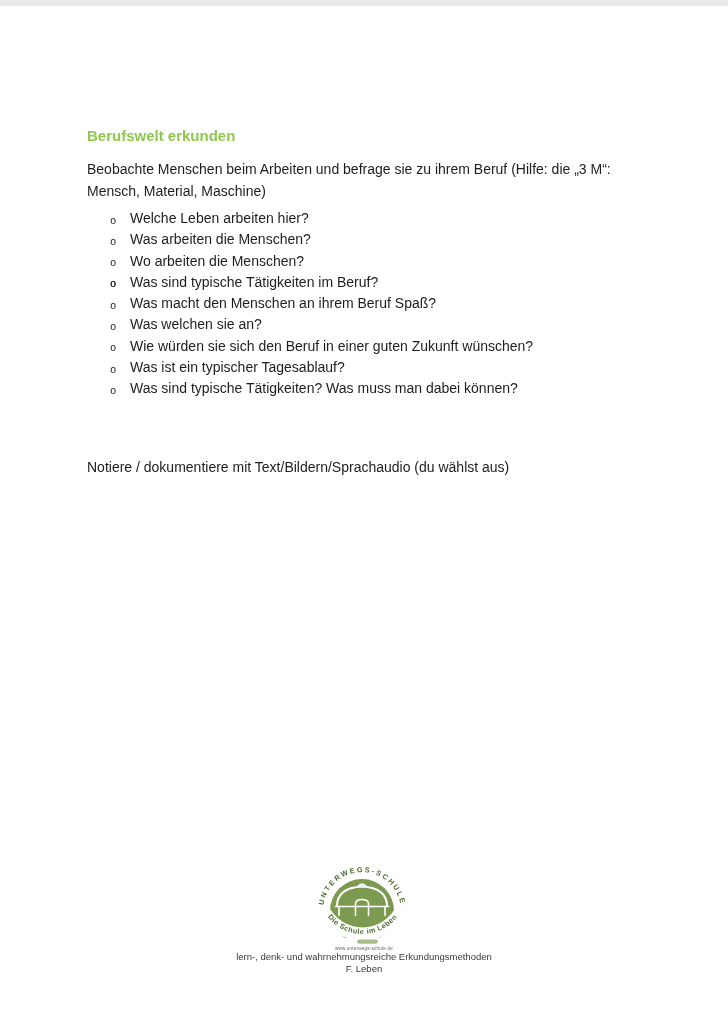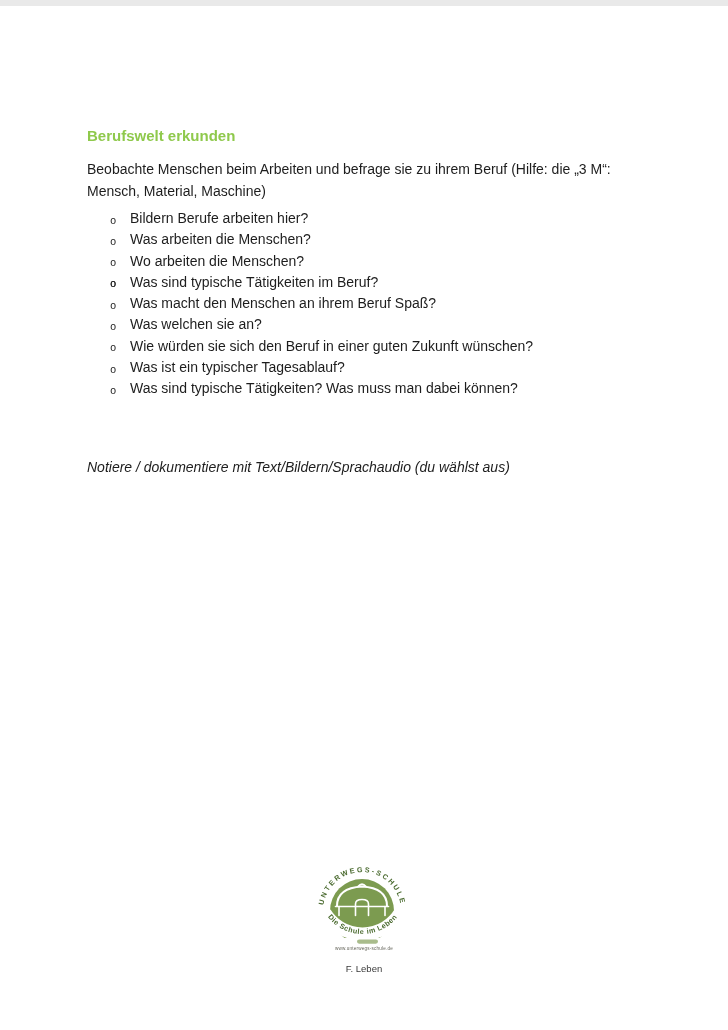--- a/index.html
+++ b/index.html
@@ -37,21 +37,21 @@
     font-size:14px;line-height:21.3px;
     white-space:nowrap;
   }
   #question-list .marker{
     position:absolute;left:1px;top:2.5px;
     font-family:"Liberation Mono","DejaVu Sans Mono",monospace;
     font-size:10.5px;color:#222;
   }
   #note{
     left:87px;top:451px;
-    font-size:14px;font-style:italic;line-height:21px;
+    font-size:14px;line-height:21px;
   }
   #logo{left:317px;top:854px;width:90px;height:92px;}
   #logo-website{
     left:0;top:939.5px;width:728px;text-align:center;
     font-size:4.6px;letter-spacing:0.2px;color:#66665c;
   }
   .footer-line{
     left:0;width:728px;text-align:center;
     font-size:9.5px;line-height:11px;color:var(--footer-text);
   }
@@ -64,21 +64,21 @@
 <div id="page">
 
   <div id="heading" class="abs">Berufswelt erkunden</div>
 
   <div id="intro" class="abs">
     <span>Beobachte Menschen beim Arbeiten und befrage sie zu ihrem Beruf (Hilfe: die „3 M“:</span><br>
     <span>Mensch, Material, Maschine)</span>
   </div>
 
   <ul id="question-list" class="abs">
-    <li><span class="marker">o</span><span>Bildern Berufe arbeiten hier?</span></li>
+    <li><span class="marker">o</span><span>Welche Leben arbeiten hier?</span></li>
     <li><span class="marker">o</span><span>Was arbeiten die Menschen?</span></li>
     <li><span class="marker">o</span><span>Wo arbeiten die Menschen?</span></li>
     <li><span class="marker">o</span></li>
     <li><span class="marker">o</span><span>Was sind typische Tätigkeiten im Beruf?</span></li>
     <li><span class="marker">o</span><span>Was macht den Menschen an ihrem Beruf Spaß?</span></li>
     <li><span class="marker">o</span><span>Was welchen sie an?</span></li>
     <li><span class="marker">o</span><span>Wie würden sie sich den Beruf in einer guten Zukunft wünschen?</span></li>
     <li><span class="marker">o</span><span>Was ist ein typischer Tagesablauf?</span></li>
     <li><span class="marker">o</span><span>Was sind typische Tätigkeiten? Was muss man dabei können?</span></li>
   </ul>
@@ -110,15 +110,16 @@
     <text style="fill:var(--logo-text-green)" font-size="7.2" font-weight="bold" letter-spacing="2">
       <textPath href="#arcTop" xlink:href="#arcTop" startOffset="50%" text-anchor="middle">UNTERWEGS-SCHULE</textPath>
     </text>
     <text style="fill:var(--logo-text-green)" font-size="7.2" font-weight="bold" letter-spacing="0.5">
       <textPath href="#arcBottom" xlink:href="#arcBottom" startOffset="50%" text-anchor="middle">Die Schule im Leben</textPath>
     </text>
   </svg>
 
   <div id="logo-website" class="abs">www.unterwegs-schule.de</div>
 
+  <div id="footer-line1" class="abs footer-line">lern-, denk- und wahrnehmungsreiche Erkundungsmethoden</div>
   <div id="footer-line2" class="abs footer-line">F. Leben</div>
 
 </div>
 
 </body></html>

